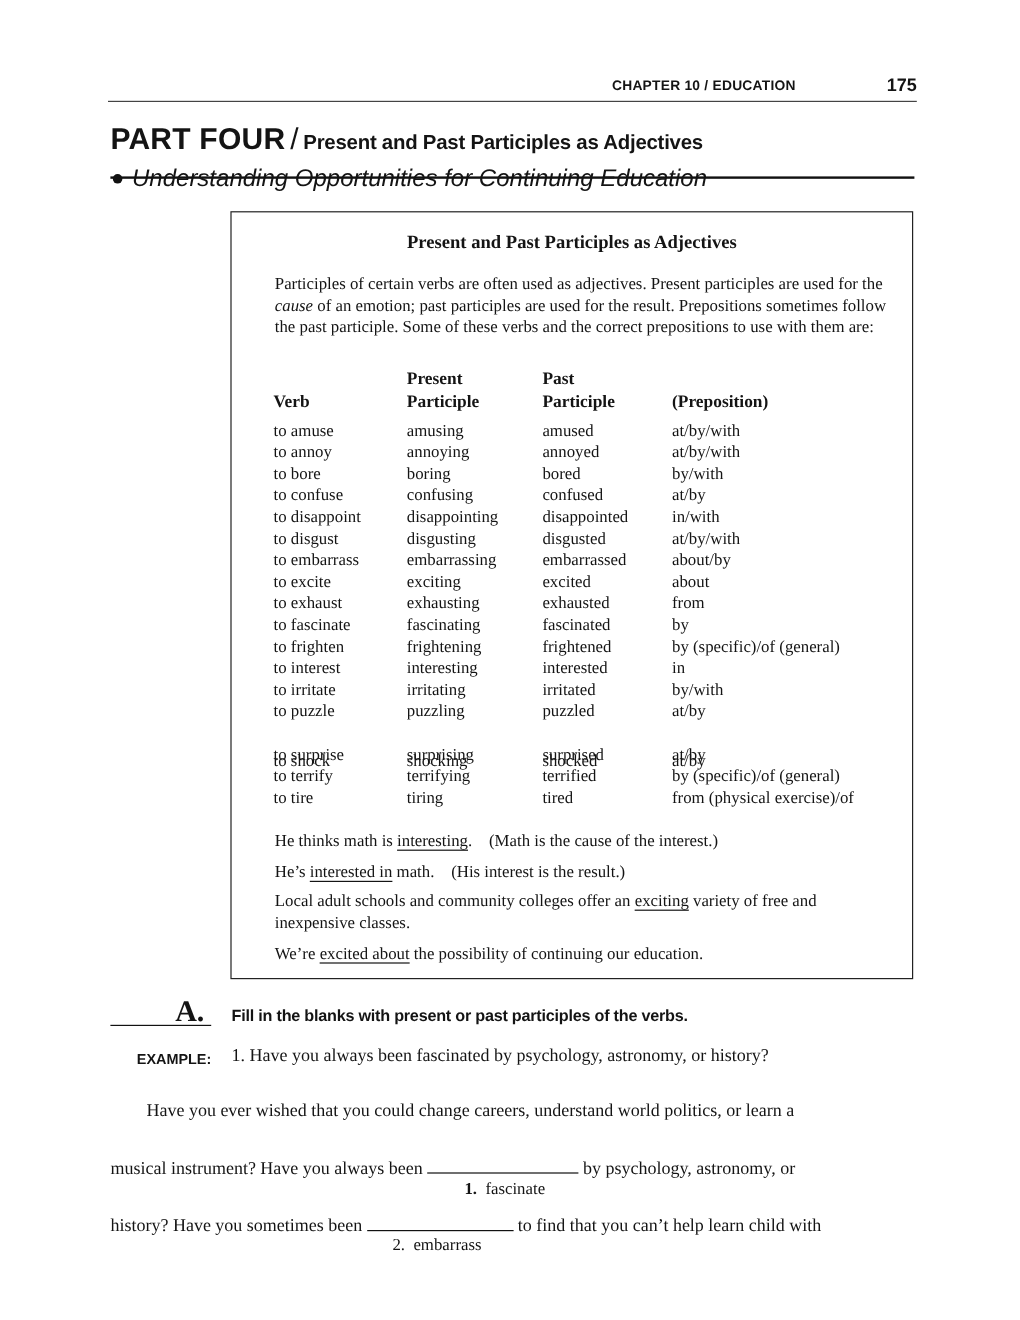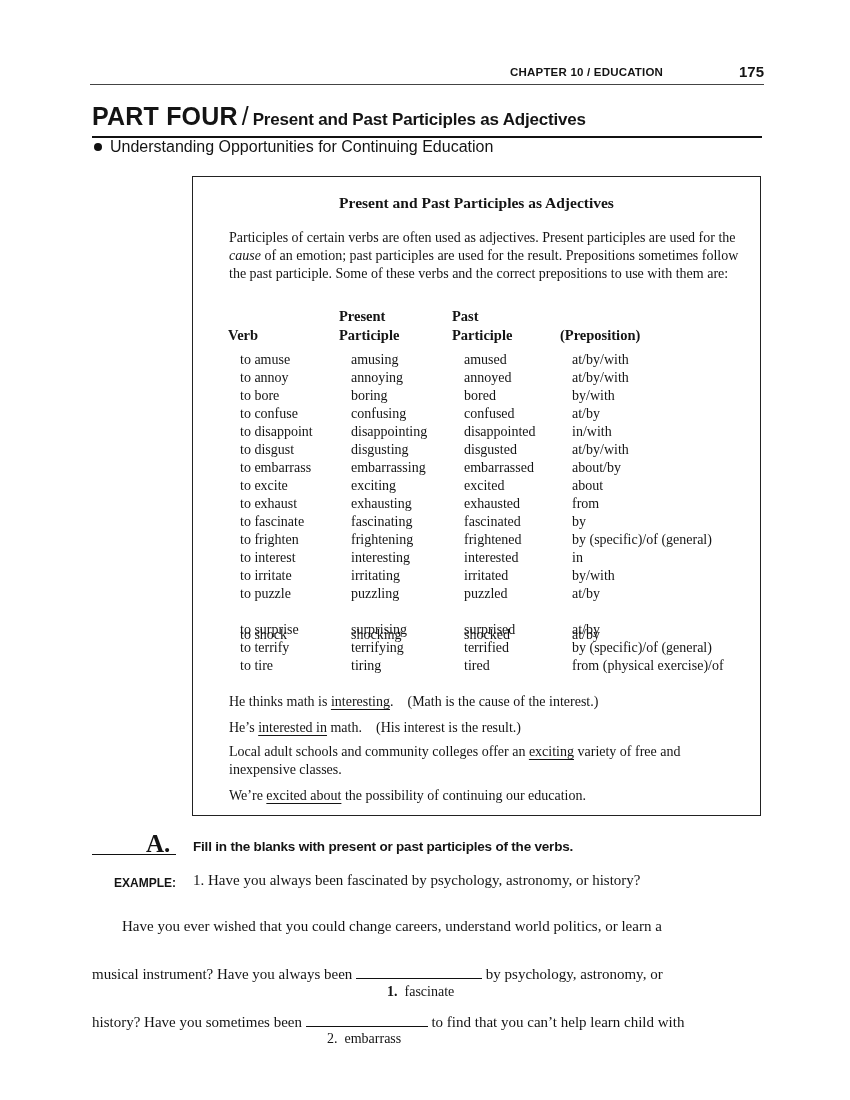--- a/index.html
+++ b/index.html
@@ -10,36 +10,36 @@
   }
   .sans { font-family: "Liberation Sans", "DejaVu Sans", sans-serif; }
   .abs { position: absolute; }
 
   
   .running-head { left: 90px; top: 64px; width: 674px; height: 20px; border-bottom: 1px solid #444; }
   .chapter { position: absolute; left: 420px; top: 2px; font-size: 11.5px; font-weight: bold; letter-spacing: 0.2px; }
   .page-num { position: absolute; right: 0px; top: -1px; font-size: 15px; font-weight: bold; }
 
   
-  .part-title { left: 92px; top: 102px; width: 670px; border-bottom: 2px solid #111; padding-bottom: 5px; white-space: nowrap; }
+  .part-title { left: 92px; top: 102px; width: 670px; border-bottom: 2px solid #111; padding-bottom: 16px; white-space: nowrap; }
   .part-big { font-size: 25px; font-weight: bold; letter-spacing: 0.2px; }
   .part-slash { font-size: 25px; font-weight: normal; margin: 0 4px; }
   .part-sub { font-size: 17px; font-weight: bold; letter-spacing: -0.2px; }
-  .bullet-line { left: 94px; top: 138px; font-size: 16px; white-space: nowrap; }
+  .bullet-line { left: 94px; top: 138px; font-size: 20px; white-space: nowrap; font-style: italic; }
   .bullet-dot { display: inline-block; width: 8px; height: 8px; border-radius: 50%; background: #111; margin-right: 8px; vertical-align: middle; position: relative; top: -1px; }
 
   
   .rule-box { left: 192px; top: 176px; width: 569px; height: 640px; border: 1.5px solid #222; box-sizing: border-box; }
   .box-title { left: 192px; top: 194px; width: 569px; text-align: center; font-size: 15.5px; font-weight: bold; }
   .box-intro { left: 229px; top: 229px; width: 520px; font-size: 14px; line-height: 18px; }
 
   .tbl-head { font-size: 14.5px; font-weight: bold; line-height: 18px; }
   .col { position: absolute; white-space: nowrap; }
   .c1 { left: 228px; } .c2 { left: 339px; } .c3 { left: 452px; } .c4 { left: 560px; }
-  .row { position: absolute; left: 12px; height: 18px; font-size: 14px; line-height: 18px; width: 742px; }
+  .row { position: absolute; left: 0; height: 18px; font-size: 14px; line-height: 18px; width: 742px; }
 
   .ex { position: absolute; left: 229px; font-size: 14px; line-height: 18px; width: 520px; }
   .ul { text-decoration: underline; text-underline-offset: 3px; }
 
   
   .ex-a-line { left: 92px; top: 854px; width: 84px; border-bottom: 1.8px solid #111; }
   .ex-a-letter { left: 146px; top: 830px; font-size: 25px; font-weight: bold; }
   .ex-a-instr { left: 193px; top: 839px; font-size: 13.5px; font-weight: bold; letter-spacing: -0.2px; }
   .example-lbl { left: 114px; top: 876px; font-size: 12px; font-weight: bold; }
   .example-txt { left: 193px; top: 872px; font-size: 15px; }

